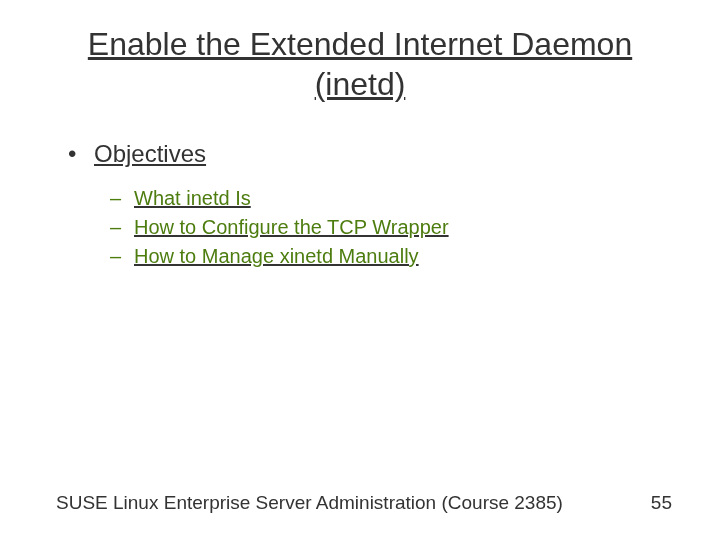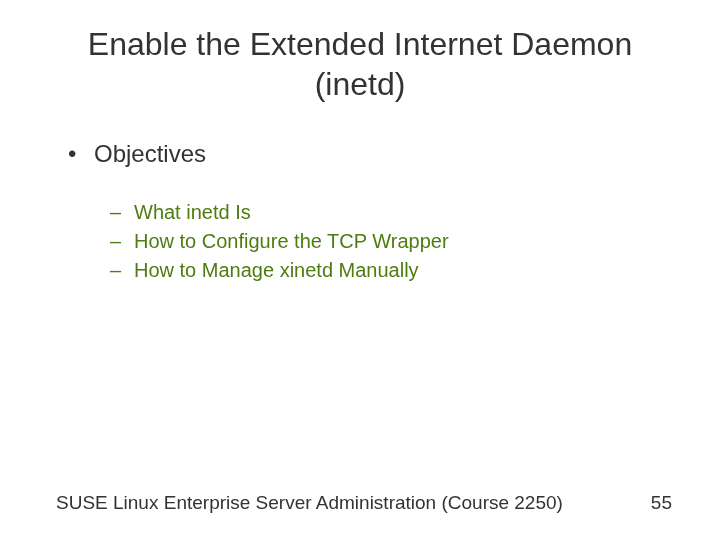--- a/index.html
+++ b/index.html
@@ -14,33 +14,34 @@
       font-family: Arial, Helvetica, sans-serif;
       color: #333333;
       position: relative;
       overflow: hidden;
     }
     .slide {
       width: 100%;
       height: 100%;
       padding: 24px 48px 30px 48px;
       position: relative;
+      text-decoration: underline;
     }
     .title {
       font-size: 32px;
       font-weight: 400;
       text-align: center;
       line-height: 1.25;
       margin-bottom: 36px;
       color: #333;
     }
     .bullet-l1 {
       font-size: 24px;
       margin-left: 20px;
-      margin-bottom: 30px;
+      margin-bottom: 16px;
       color: #333;
     }
     .bullet-l1 .marker {
       display: inline-block;
       width: 26px;
     }
     .bullet-l2 {
       font-size: 20px;
       margin-left: 62px;
       line-height: 1.45;
@@ -81,17 +82,17 @@
     <span class="marker">–</span><span>What inetd Is</span>
   </div>
   <div class="bullet-l2">
     <span class="marker">–</span><span>How to Configure the TCP Wrapper</span>
   </div>
   <div class="bullet-l2">
     <span class="marker">–</span><span>How to Manage xinetd Manually</span>
   </div>
 
   <div class="footer">
-    <span>SUSE Linux Enterprise Server Administration (Course 2250)</span>
+    <span>SUSE Linux Enterprise Server Administration (Course 2385)</span>
     <span>55</span>
   </div>
 
 </div>
 
 </body></html>

